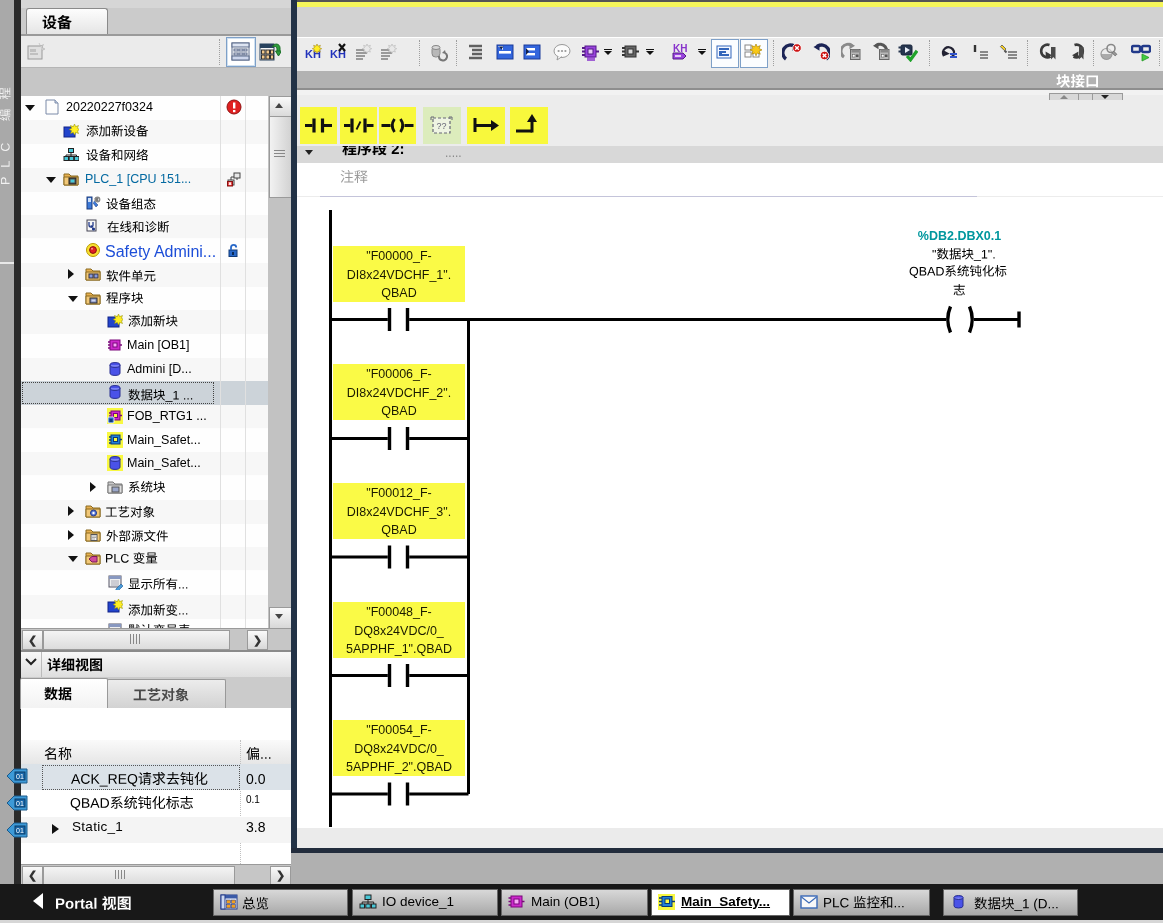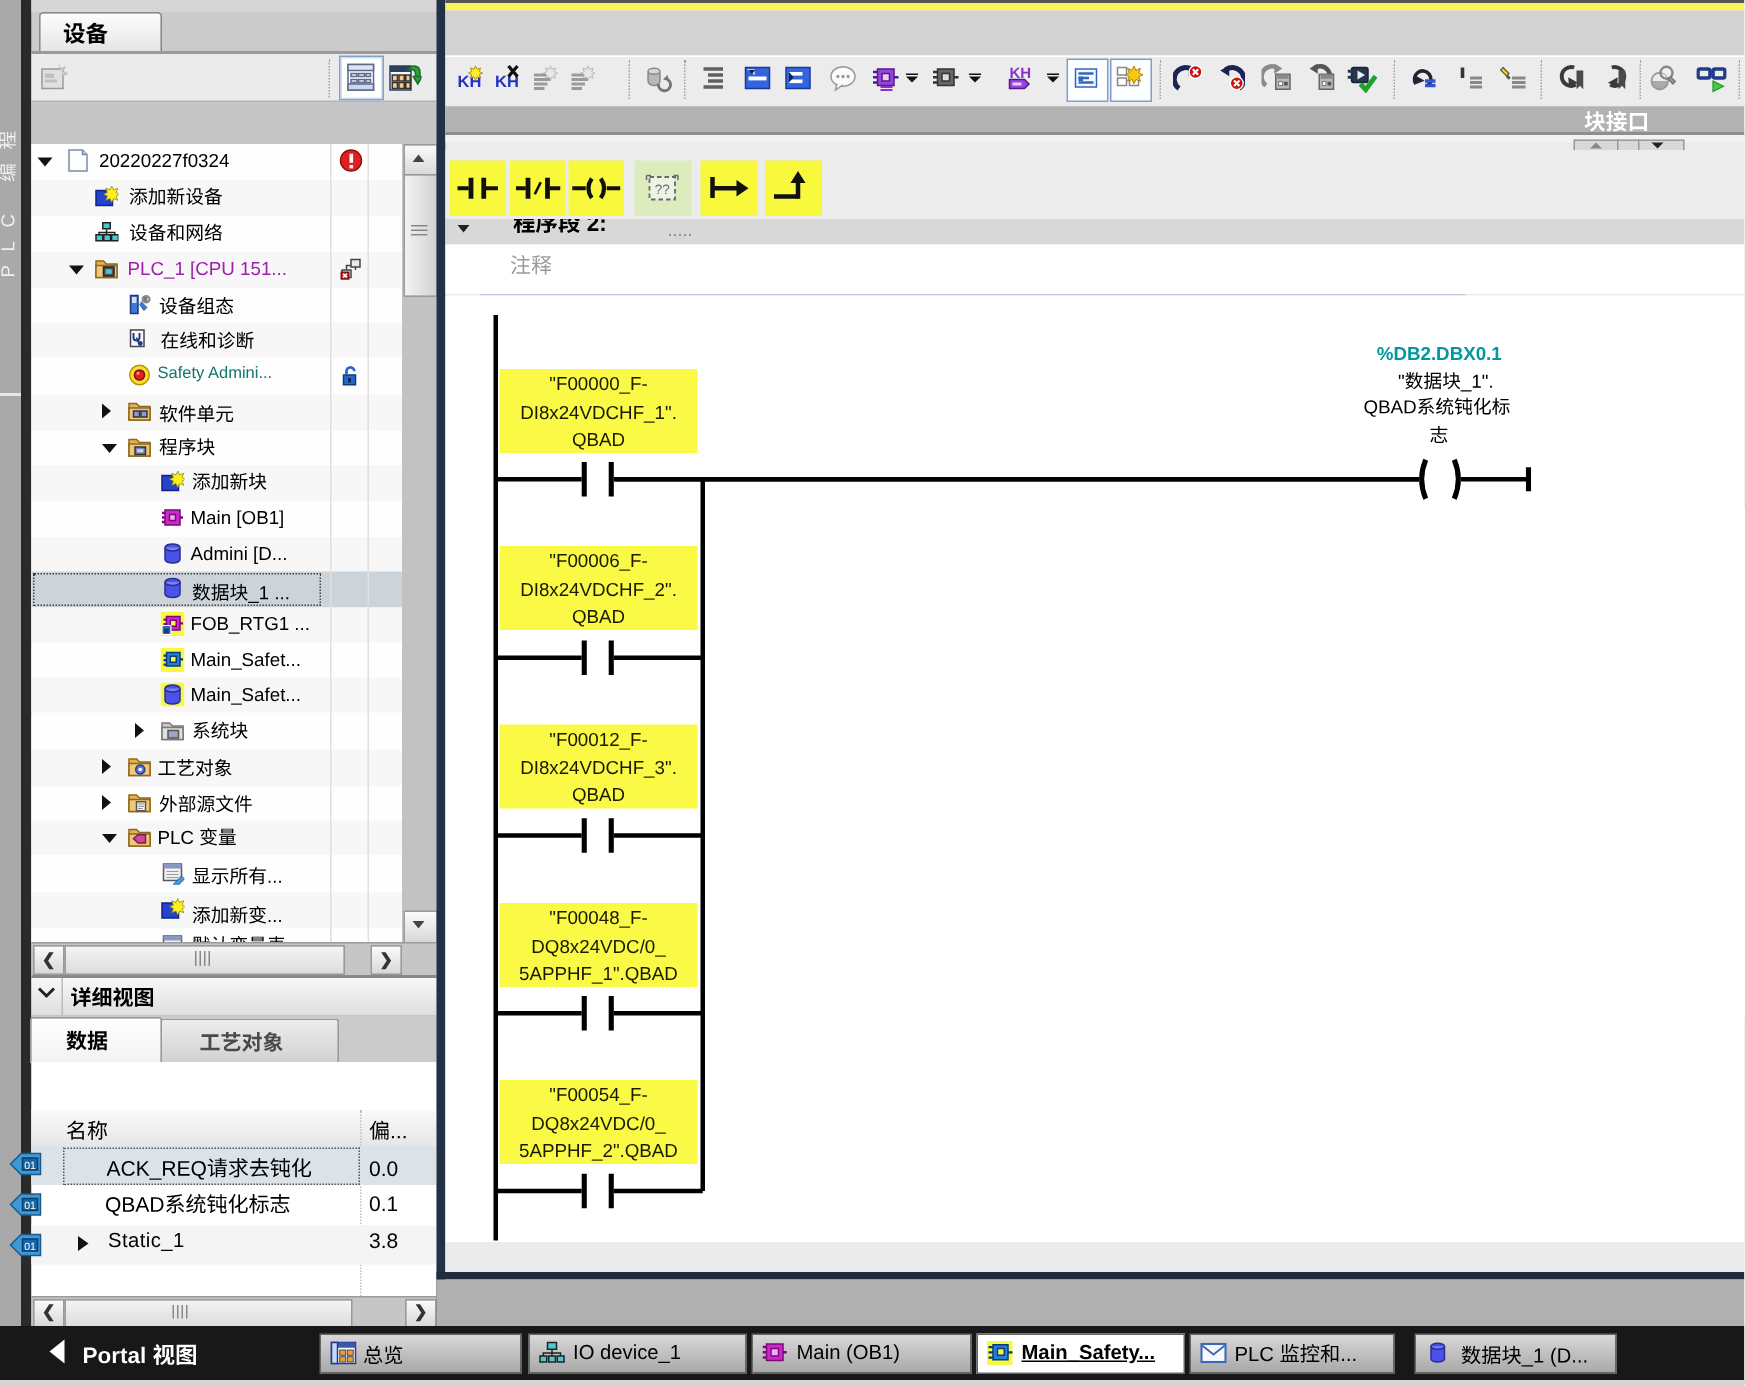--- a/index.html
+++ b/index.html
@@ -127,21 +127,21 @@
       </g>
     </svg>
 <div class="abs" style="left:21px;top:168px;width:247px;height:24px;background:#f7f7f7;"></div>
 <div class="abs" style="left:46px;top:177px;width:0;height:0;border-left:5px solid transparent;border-right:5px solid transparent;border-top:6px solid #111;"></div>
 <svg width="16" height="16" viewBox="0 0 16 16" style="position:absolute;left:63px;top:171px;">
       <path d="M1 3 H6 L8 5 H15 V14 H1 Z" fill="#e8b050" stroke="#8a6a20"></path>
       <path d="M1 6 H15 V14 H1 Z" fill="#f2c878" stroke="#8a6a20"></path>
       <rect x="6" y="7" width="7" height="6" fill="#555" stroke="#222"></rect>
       <rect x="7.5" y="8.5" width="4" height="3" fill="#49c8d8"></rect>
     </svg>
-<div class="abs" style="left:85px;top:172px;font-size:12.5px;color:#a21caf;white-space:nowrap;">PLC_1 [CPU 151...</div>
+<div class="abs" style="left:85px;top:172px;font-size:12.5px;color:#0369a1;white-space:nowrap;">PLC_1 [CPU 151...</div>
 <svg width="16" height="16" viewBox="0 0 16 16" style="position:absolute;left:226px;top:171px;">
       <rect x="8" y="2" width="6" height="5" fill="#e8e8e8" stroke="#444"></rect>
       <rect x="2" y="9" width="6" height="5" fill="#e8e8e8" stroke="#444"></rect>
       <path d="M5 9 V6 H8 M11 7 V9" stroke="#444" fill="none"></path>
       <rect x="1.5" y="10.5" width="5" height="4.5" fill="#e02020" stroke="#881010"></rect>
       <path d="M2.8 11.5 l2.4 2.4 M5.2 11.5 l-2.4 2.4" stroke="#fff" stroke-width="1.1"></path>
     </svg>
 <div class="abs" style="left:21px;top:192px;width:247px;height:24px;background:#fefefe;"></div>
 <svg width="16" height="16" viewBox="0 0 16 16" style="position:absolute;left:85px;top:195px;">
       <rect x="2" y="2" width="5" height="12" fill="#3d7ad8" stroke="#1c3a7a"></rect>
@@ -173,21 +173,21 @@
         <path transform="translate(37.50,0) scale(0.012500,-0.012500)" d="M131 774C184 730 249 668 278 628L330 682C299 723 232 781 179 822ZM662 559C607 491 505 423 418 384C436 370 455 349 466 333C557 379 659 454 723 533ZM756 421C687 323 560 234 434 185C452 170 472 147 483 129C613 187 742 283 818 393ZM861 276C778 129 606 32 394 -15C411 -33 429 -61 438 -80C661 -22 836 85 929 249ZM46 526V454H198V107C198 54 161 15 142 -1C155 -12 179 -37 188 -52C204 -32 231 -12 407 114C400 129 389 158 384 178L271 101V526ZM639 842C583 717 469 597 330 522C346 509 370 483 381 468C492 533 585 620 653 722C728 625 834 530 926 477C938 496 963 524 981 538C877 588 759 686 690 782L709 821Z"></path>
         <path transform="translate(50.00,0) scale(0.012500,-0.012500)" d="M466 773C452 721 425 643 403 594L448 578C472 623 501 695 526 755ZM190 755C212 700 229 628 233 580L286 598C281 645 262 717 239 771ZM320 838V539H177V474H311C276 385 215 290 159 238C169 222 185 195 192 176C238 220 284 294 320 370V120H385V386C420 340 463 280 480 250L524 302C504 329 414 434 385 462V474H531V539H385V838ZM84 804V22H505V89H151V804ZM569 739V421C569 266 560 104 490 -40C509 -51 535 -70 548 -85C627 70 640 242 640 421V434H785V-81H856V434H961V504H640V690C752 714 873 747 957 786L895 842C820 803 685 765 569 739Z"></path>
       </g>
     </svg>
 <div class="abs" style="left:21px;top:239px;width:247px;height:24px;background:#fefefe;"></div>
 <svg width="16" height="16" viewBox="0 0 16 16" style="position:absolute;left:85px;top:242px;">
       <circle cx="8" cy="8" r="6.5" fill="#f8e030" stroke="#b89a00"></circle>
       <circle cx="8" cy="8" r="3.4" fill="#e02020" stroke="#881010"></circle>
       <circle cx="7" cy="6.8" r="1" fill="#ff9090"></circle>
     </svg>
-<div class="abs" style="left:105px;top:243px;font-size:11px;color:#0f766e;white-space:nowrap;">Safety Admini...</div>
+<div class="abs" style="left:105px;top:243px;font-size:16px;color:#1d4ed8;white-space:nowrap;">Safety Admini...</div>
 <svg width="16" height="16" viewBox="0 0 16 16" style="position:absolute;left:226px;top:242px;">
       <rect x="3" y="8" width="8" height="6.5" fill="#2868c8" stroke="#103a78"></rect>
       <path d="M5 8 V5.5 a2.6 2.6 0 0 1 5.2 0" fill="none" stroke="#2868c8" stroke-width="1.8"></path>
       <rect x="6" y="10" width="2" height="3" fill="#0a2a58"></rect>
     </svg>
 <div class="abs" style="left:21px;top:263px;width:247px;height:24px;background:#f7f7f7;"></div>
 <div class="abs" style="left:68px;top:269px;width:0;height:0;border-top:5px solid transparent;border-bottom:5px solid transparent;border-left:6px solid #111;"></div>
 <svg width="16" height="16" viewBox="0 0 16 16" style="position:absolute;left:85px;top:266px;">
       <path d="M1 3 H6 L8 5 H15 V14 H1 Z" fill="#e8b050" stroke="#8a6a20"></path>
       <path d="M1 6 H15 V14 H1 Z" fill="#f2c878" stroke="#8a6a20"></path>
@@ -498,21 +498,21 @@
         <path transform="translate(20.23,0) scale(0.006836,-0.006836)" d="M1167 0 1006 412H364L202 0H4L579 1409H796L1362 0ZM685 1265 676 1237Q651 1154 602 1024L422 561H949L768 1026Q740 1095 712 1182Z"></path>
         <path transform="translate(29.57,0) scale(0.006836,-0.006836)" d="M1381 719Q1381 501 1296.0 337.5Q1211 174 1055.0 87.0Q899 0 695 0H168V1409H634Q992 1409 1186.5 1229.5Q1381 1050 1381 719ZM1189 719Q1189 981 1045.5 1118.5Q902 1256 630 1256H359V153H673Q828 153 945.5 221.0Q1063 289 1126.0 417.0Q1189 545 1189 719Z"></path>
         <path transform="translate(39.68,0) scale(0.014000,-0.014000)" d="M286 224C233 152 150 78 70 30C90 19 121 -6 136 -20C212 34 301 116 361 197ZM636 190C719 126 822 34 872 -22L936 23C882 80 779 168 695 229ZM664 444C690 420 718 392 745 363L305 334C455 408 608 500 756 612L698 660C648 619 593 580 540 543L295 531C367 582 440 646 507 716C637 729 760 747 855 770L803 833C641 792 350 765 107 753C115 736 124 706 126 688C214 692 308 698 401 706C336 638 262 578 236 561C206 539 182 524 162 521C170 502 181 469 183 454C204 462 235 466 438 478C353 425 280 385 245 369C183 338 138 319 106 315C115 295 126 260 129 245C157 256 196 261 471 282V20C471 9 468 5 451 4C435 3 380 3 320 6C332 -15 345 -47 349 -69C422 -69 472 -68 505 -56C539 -44 547 -23 547 19V288L796 306C825 273 849 242 866 216L926 252C885 313 799 405 722 474Z"></path>
         <path transform="translate(53.68,0) scale(0.014000,-0.014000)" d="M698 352V36C698 -38 715 -60 785 -60C799 -60 859 -60 873 -60C935 -60 953 -22 958 114C939 119 909 131 894 145C891 24 887 6 865 6C853 6 806 6 797 6C775 6 772 9 772 36V352ZM510 350C504 152 481 45 317 -16C334 -30 355 -58 364 -77C545 -3 576 126 584 350ZM42 53 59 -21C149 8 267 45 379 82L367 147C246 111 123 74 42 53ZM595 824C614 783 639 729 649 695H407V627H587C542 565 473 473 450 451C431 433 406 426 387 421C395 405 409 367 412 348C440 360 482 365 845 399C861 372 876 346 886 326L949 361C919 419 854 513 800 583L741 553C763 524 786 491 807 458L532 435C577 490 634 568 676 627H948V695H660L724 715C712 747 687 802 664 842ZM60 423C75 430 98 435 218 452C175 389 136 340 118 321C86 284 63 259 41 255C50 235 62 198 66 182C87 195 121 206 369 260C367 276 366 305 368 326L179 289C255 377 330 484 393 592L326 632C307 595 286 557 263 522L140 509C202 595 264 704 310 809L234 844C190 723 116 594 92 561C70 527 51 504 33 500C43 479 55 439 60 423Z"></path>
         <path transform="translate(67.68,0) scale(0.014000,-0.014000)" d="M466 542V202H656V65C656 -22 665 -41 687 -55C707 -69 736 -74 758 -74C774 -74 822 -74 840 -74C863 -74 890 -71 908 -65C927 -58 940 -46 947 -25C955 -6 961 42 962 82C939 88 914 102 898 117C897 73 894 39 892 24C888 10 879 3 871 0C863 -3 848 -4 832 -4C815 -4 785 -4 772 -4C759 -4 749 -2 740 2C729 8 725 27 725 57V202H852V135H919V543H852V272H725V636H960V706H725V838H656V706H443V636H656V272H532V542ZM174 838C144 744 90 655 29 596C42 579 62 541 68 525C104 561 139 608 168 659H414V729H205C219 758 231 788 242 818ZM52 344V275H200V72C200 26 166 -6 148 -18C161 -31 179 -58 185 -74C203 -56 232 -39 427 70C422 84 415 114 413 134L270 58V275H410V344H270V479H403V547H103V479H200V344Z"></path>
         <path transform="translate(81.68,0) scale(0.014000,-0.014000)" d="M867 695C797 588 701 489 596 406V822H516V346C452 301 386 262 322 230C341 216 365 190 377 173C423 197 470 224 516 254V81C516 -31 546 -62 646 -62C668 -62 801 -62 824 -62C930 -62 951 4 962 191C939 197 907 213 887 228C880 57 873 13 820 13C791 13 678 13 654 13C606 13 596 24 596 79V309C725 403 847 518 939 647ZM313 840C252 687 150 538 42 442C58 425 83 386 92 369C131 407 170 452 207 502V-80H286V619C324 682 359 750 387 817Z"></path>
         <path transform="translate(95.68,0) scale(0.014000,-0.014000)" d="M466 764V693H902V764ZM779 325C826 225 873 95 888 16L957 41C940 120 892 247 843 345ZM491 342C465 236 420 129 364 57C381 49 411 28 425 18C479 94 529 211 560 327ZM422 525V454H636V18C636 5 632 1 617 0C604 0 557 -1 505 1C515 -22 526 -54 529 -76C599 -76 645 -74 674 -62C703 -49 712 -26 712 17V454H956V525ZM202 840V628H49V558H186C153 434 88 290 24 215C38 196 58 165 66 145C116 209 165 314 202 422V-79H277V444C311 395 351 333 368 301L412 360C392 388 306 498 277 531V558H408V628H277V840Z"></path>
         <path transform="translate(109.68,0) scale(0.014000,-0.014000)" d="M270 256V38C270 -44 301 -66 416 -66C440 -66 618 -66 644 -66C741 -66 765 -33 776 98C755 103 724 113 707 126C702 19 693 2 639 2C600 2 450 2 420 2C356 2 345 9 345 39V256ZM378 316C460 268 556 194 601 143L656 194C608 246 510 315 430 361ZM744 232C794 147 850 33 873 -36L946 -5C921 62 862 174 812 257ZM150 247C130 169 95 68 50 5L117 -30C162 36 196 143 217 224ZM459 840V696H56V624H459V454H121V383H886V454H537V624H947V696H537V840Z"></path>
       </g>
     </svg>
-<div class="abs" style="left:246px;top:794px;font-size:14px;color:#000;">0.1</div>
+<div class="abs" style="left:246px;top:794px;font-size:10px;color:#000;">0.1</div>
 
 <div class="abs" style="left:21px;top:817px;width:270px;height:26px;background:#f4f4f4;"></div>
 <div class="abs" style="left:52px;top:824px;width:0;height:0;border-top:5px solid transparent;border-bottom:5px solid transparent;border-left:7px solid #111;"></div>
 <div class="abs" style="left:72px;top:819px;font-size:13.5px;color:#000;letter-spacing:0.3px;">Static_1</div>
 <div class="abs" style="left:246px;top:819px;font-size:14px;color:#000;">3.8</div>
 
 <svg class="ico" style="left:5px;top:767px" width="24" height="18" viewBox="0 0 24 18">
       <path d="M2 9 L9 2 H22 V16 H9 Z" fill="#3d9ad8" stroke="#1c5a8a"></path>
       <rect x="10" y="5" width="10" height="8" fill="#1866a8" stroke="#0c3c66"></rect>
       <text x="15" y="12" font-size="7" fill="#fff" text-anchor="middle" font-family="Liberation Sans">01</text>

